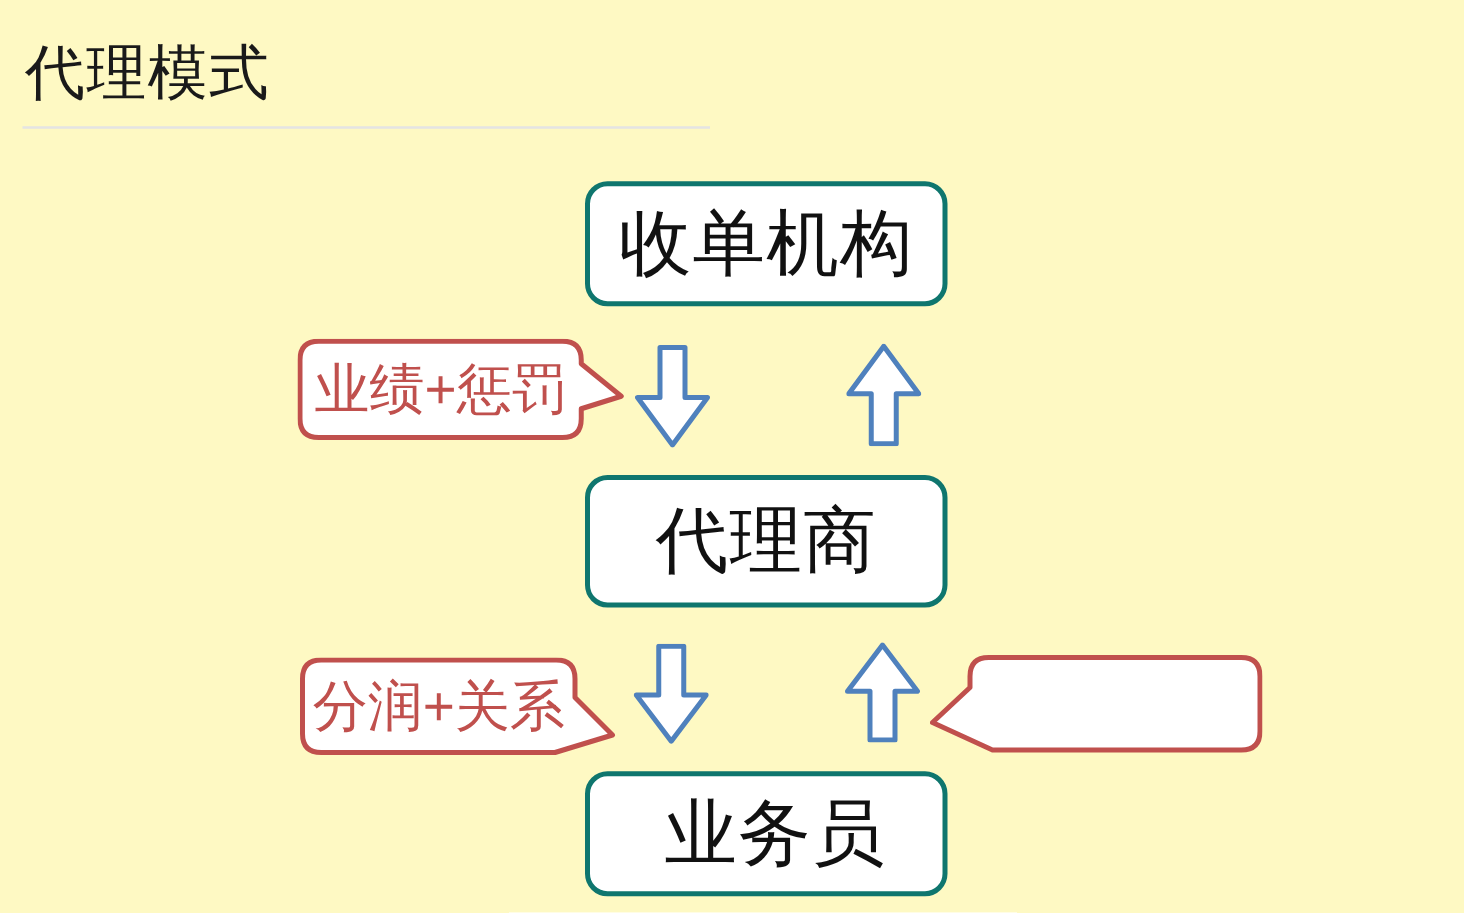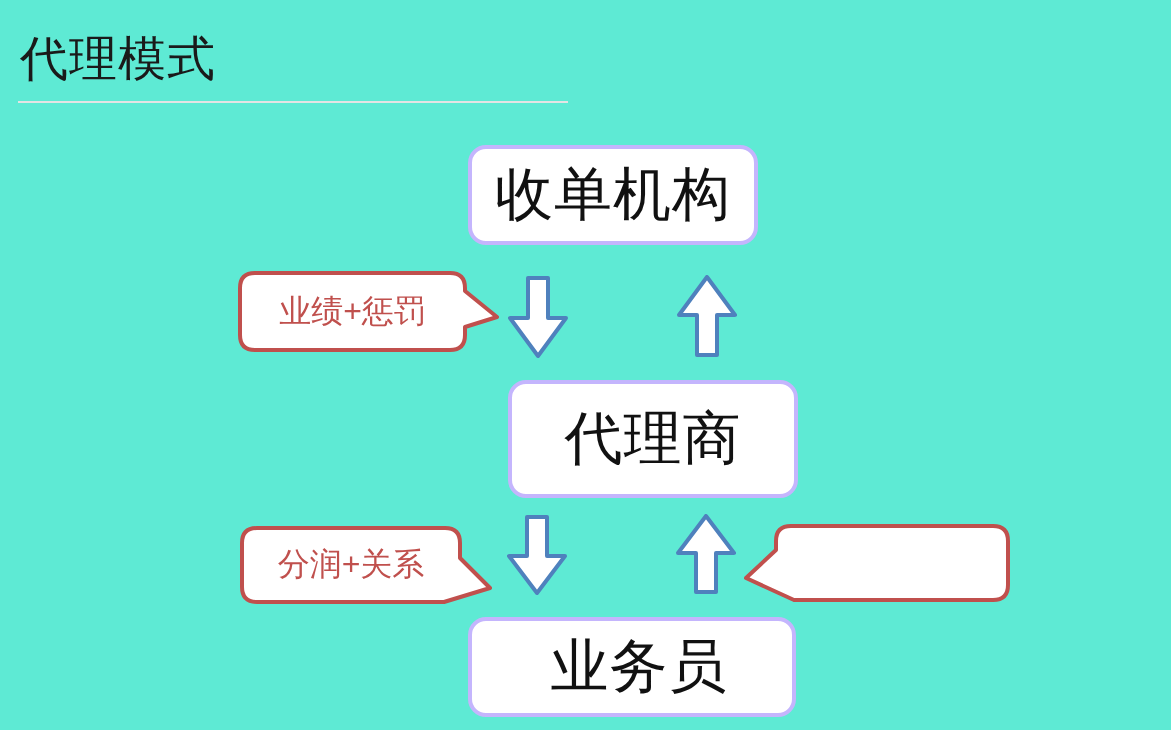--- a/index.html
+++ b/index.html
@@ -5,21 +5,21 @@
   html, body {
     margin: 0;
     padding: 0;
     background: #ffffff;
     font-family: "Liberation Sans", sans-serif;
   }
   .page {
     position: relative;
     width: 1171px;
     height: 730px;
-    background: #5eead4;
+    background: #fef9c3;
     overflow: hidden;
   }
   .page-title {
     position: absolute;
     left: 20px;
     top: 30px;
     font-size: 48px;
     line-height: 1.2;
     color: #1a1a1a;
     font-weight: 500;
@@ -29,50 +29,50 @@
     position: absolute;
     left: 18px;
     top: 101px;
     width: 550px;
     height: 2px;
     background: #e4e4e4;
   }
   .node {
     position: absolute;
     box-sizing: border-box;
-    border: 4px solid #c4b5fd;
+    border: 4px solid #0f766e;
     border-radius: 18px;
     background: #ffffff;
     display: flex;
     align-items: center;
     justify-content: center;
     font-size: 58px;
     color: #111111;
     letter-spacing: 1px;
     white-space: nowrap;
   }
   .node-1 { left: 468px; top: 145px; width: 290px; height: 100px; }
-  .node-2 { left: 468px; top: 380px; width: 290px; height: 118px; margin-left: 40px;  }
-  .node-3 { left: 468px; top: 617px; width: 328px; height: 100px; padding-left: 14px; }
+  .node-2 { left: 468px; top: 380px; width: 290px; height: 106px;  }
+  .node-3 { left: 468px; top: 617px; width: 290px; height: 100px; padding-left: 14px; }
 
   .arrow { position: absolute; }
   .arrow svg { display: block; }
   .arrow-down-1 { left: 508px; top: 276px; }
   .arrow-up-1   { left: 677px; top: 275px; }
   .arrow-down-2 { left: 507px; top: 515px; }
   .arrow-up-2   { left: 676px; top: 514px; }
 
   .callout { position: absolute; }
   .callout svg { position: absolute; left: 0; top: 0; display: block; }
   .callout-text {
     position: absolute;
     display: flex;
     align-items: center;
     justify-content: center;
-    font-size: 32px;
+    font-size: 44px;
     color: #C0504D;
     white-space: nowrap;
     letter-spacing: 0px;
   }
   .callout-ul { left: 238px; top: 271px; width: 264px; height: 84px; }
   .callout-ul .callout-text { left: 2px; top: 2px; width: 225px; height: 77px; }
   .callout-ur { left: 742px; top: 269px; width: 270px; height: 82px; }
   .callout-ur .callout-text { left: 34px; top: 2px; width: 234px; height: 74px; }
   .callout-ll { left: 240px; top: 526px; width: 256px; height: 80px; text-align: right; }
   .callout-ll .callout-text { left: 2px; top: 2px; width: 218px; height: 74px; }

